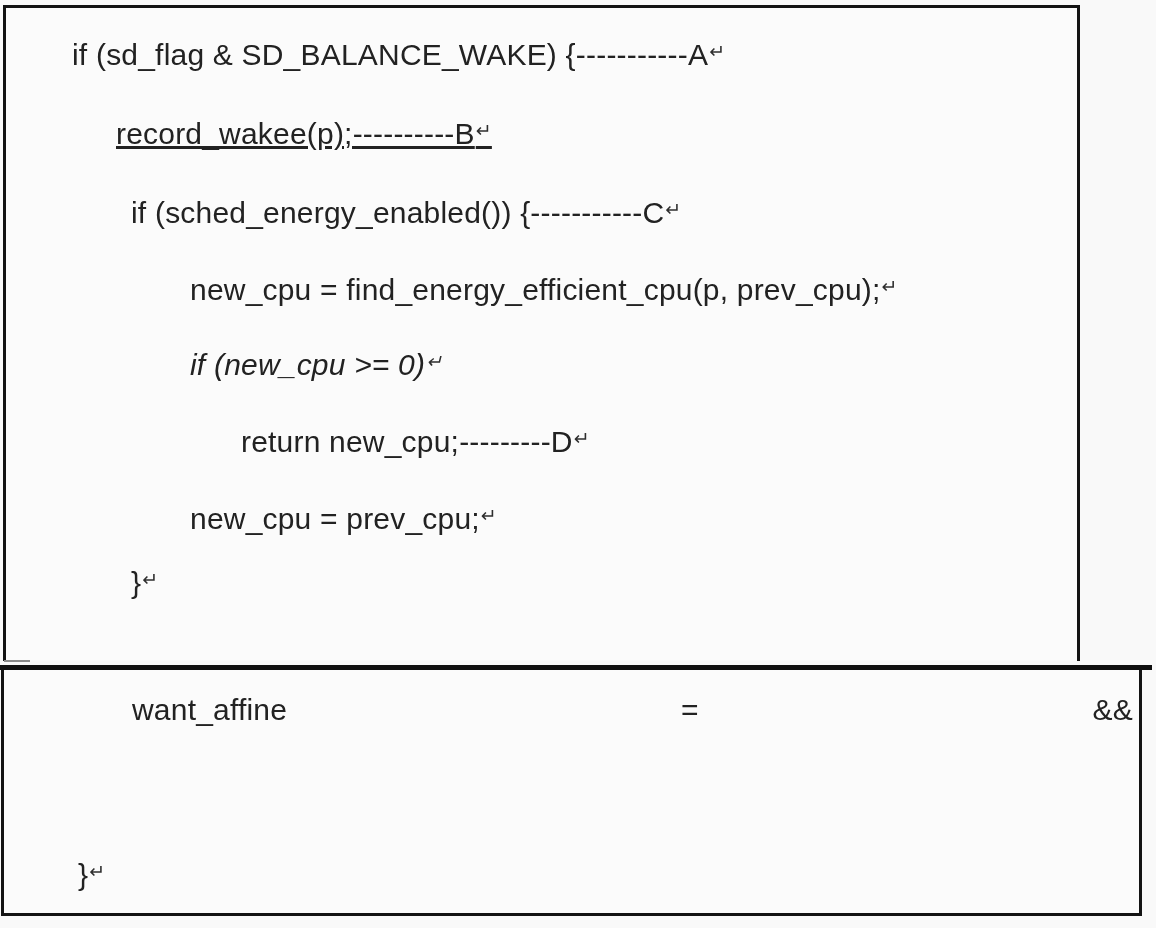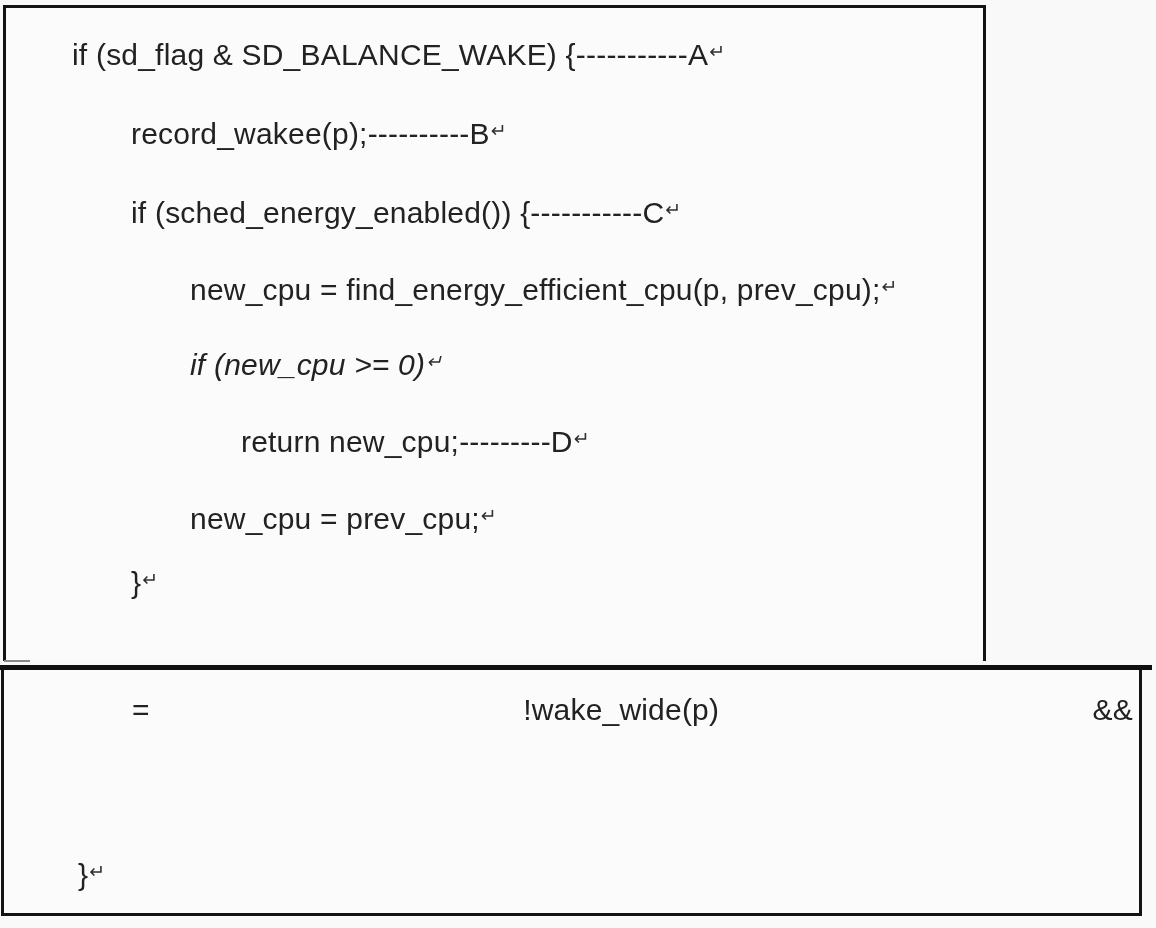--- a/index.html
+++ b/index.html
@@ -21,21 +21,21 @@
     background: #f9f9f9;
   }
   .box {
     position: absolute;
     background: #fbfbfb;
     box-sizing: border-box;
   }
   .box1 {
     left: 3px;
     top: 5px;
-    width: 983px;
+    width: 1077px;
     height: 656px;
     border: 3px solid #131313;
     border-bottom: none;
   }
   .box2 {
     left: 1px;
     top: 670px;
     width: 1141px;
     height: 246px;
     border: 3px solid #131313;
@@ -66,21 +66,21 @@
     color: #222222;
   }
   .ret {
     font-size: 19px;
     color: #2e2e2e;
     vertical-align: 7px;
     margin-left: 1px;
   }
   
   .l1 { left: 66px;  top: 24px;  }
-  .l2 { left: 125px; top: 103px; }
+  .l2 { left: 110px; top: 103px; text-decoration: underline; }
   .l3 { left: 125px; top: 182px; }
   .l4 { left: 184px; top: 259px; }
   .l5 { left: 184px; top: 334px; font-style: italic; }
   .l6 { left: 235px; top: 411px; }
   .l7 { left: 184px; top: 488px; }
   .l8 { left: 125px; top: 552px; }
   
   .l9 {
     left: 0px;
     right: 0px;
@@ -108,20 +108,20 @@
     <div class="line l6"><span>return new_cpu;---------D</span><span class="ret">↵</span></div>
     <div class="line l7"><span>new_cpu = prev_cpu;</span><span class="ret">↵</span></div>
     <div class="line l8"><span>}</span><span class="ret">↵</span></div>
   </div>
 
   <div class="divider-notch"></div>
   <div class="divider-main"></div>
 
   <div class="box box2">
     <div class="line l9">
+      <span>want_affine</span>
       <span>=</span>
-      <span>!wake_wide(p)</span>
       <span>&amp;&amp;</span>
     </div>
     <div class="line l11"><span>}</span><span class="ret">↵</span></div>
   </div>
 
 </div>
 
 </body></html>

